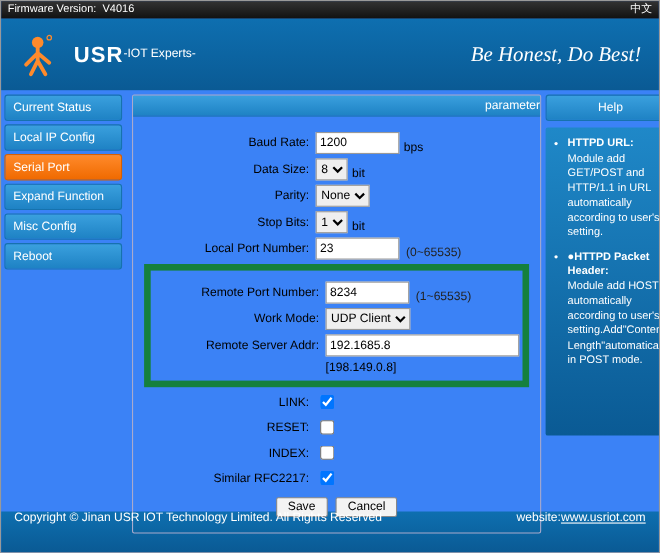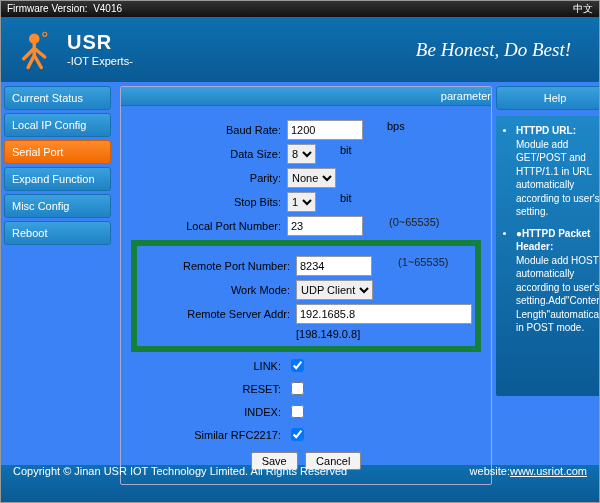--- a/index.html
+++ b/index.html
@@ -1,35 +1,35 @@
 <!DOCTYPE html>
 <html><head>
 <meta charset="utf-8">
 <style>
   html,body{margin:0;padding:0;font-family:Verdana,Arial,sans-serif;font-size:12px;background:#fff;color:#000}
   .frame{width:600px;height:503px;border:1px solid #999;position:relative;box-sizing:border-box;background:#3b82f6;overflow:hidden}
   .topbar{height:16px;background:linear-gradient(#333,#111);color:#fff;font-size:10px;line-height:16px;padding:0 6px;display:flex;justify-content:space-between}
   .banner{height:65px;background:linear-gradient(#0e6fb0,#0a5a94);color:#fff;display:flex;align-items:center;padding:0 14px;position:relative}
   .logo{width:42px;height:42px;position:relative;margin-right:10px}
   .logo svg{width:100%;height:100%}
-  .brand{display:flex;flex-direction:column;justify-content:space-between}
+  .brand{display:flex;flex-direction:row;justify-content:space-between}
   .brand .b1{font-size:20px;font-weight:bold;letter-spacing:1px;margin:0;line-height:1}
   .brand .b2{font-size:11px;margin-top:3px}
-  .tagline{position:absolute;right:28px;top:22px;font-style:italic;font-size:19px;font-family:'Times New Roman',serif}
+  .tagline{position:absolute;right:16px;top:22px;font-style:italic;font-size:19px;font-family:'Times New Roman',serif}
   .main{display:flex;height:383px}
   .menu{width:107px;flex:0 0 107px;padding:4px 3px}
   .menu a{display:block;background:linear-gradient(#3aa0de,#1e82c4);color:#fff;font-size:11px;padding:5px 7px;border-radius:3px;margin-bottom:3px;cursor:pointer;text-decoration:none;border:1px solid #1672ae}
   .menu a.active{background:linear-gradient(#ff8a2b,#f06a00);border-color:#d85f00}
   .content{flex:1;padding:4px 2px 4px 6px}
   .panel{border:1px solid #aac;border-radius:2px}
   .phead{background:linear-gradient(#3aa0de,#1e82c4);color:#fff;font-size:11px;text-align:right;padding:3px 0;border-bottom:1px solid #1672ae}
   .pbody{padding:10px 10px 14px 10px}
   .row{display:flex;align-items:center;margin:4px 0;font-size:11px}
   .row label{width:150px;text-align:right;margin-right:6px}
-  .row .field{display:flex;align-items:flex-start;gap:20px}
+  .row .field{display:flex;align-items:flex-end;gap:0}
   .row input[type=text]{font-size:11px;padding:1px 3px;border:1px solid #999;height:16px;box-sizing:content-box}
   .row select{font-size:11px;border:1px solid #999;height:20px}
   .w-num{width:68px}
   .w-long{width:168px}
   .unit{margin-left:4px}
   .hint{margin-left:6px;color:#222}
   .boxed{border:6px solid #15803d;padding:6px 3px;margin:4px 0}
   .subaddr{margin-left:156px;font-size:11px}
   .btns{text-align:center;margin-top:8px}
   .btns input{font-size:11px;padding:2px 10px;margin:0 2px;border:1px solid #888;background:#f3f3f3;border-radius:2px;cursor:pointer}

